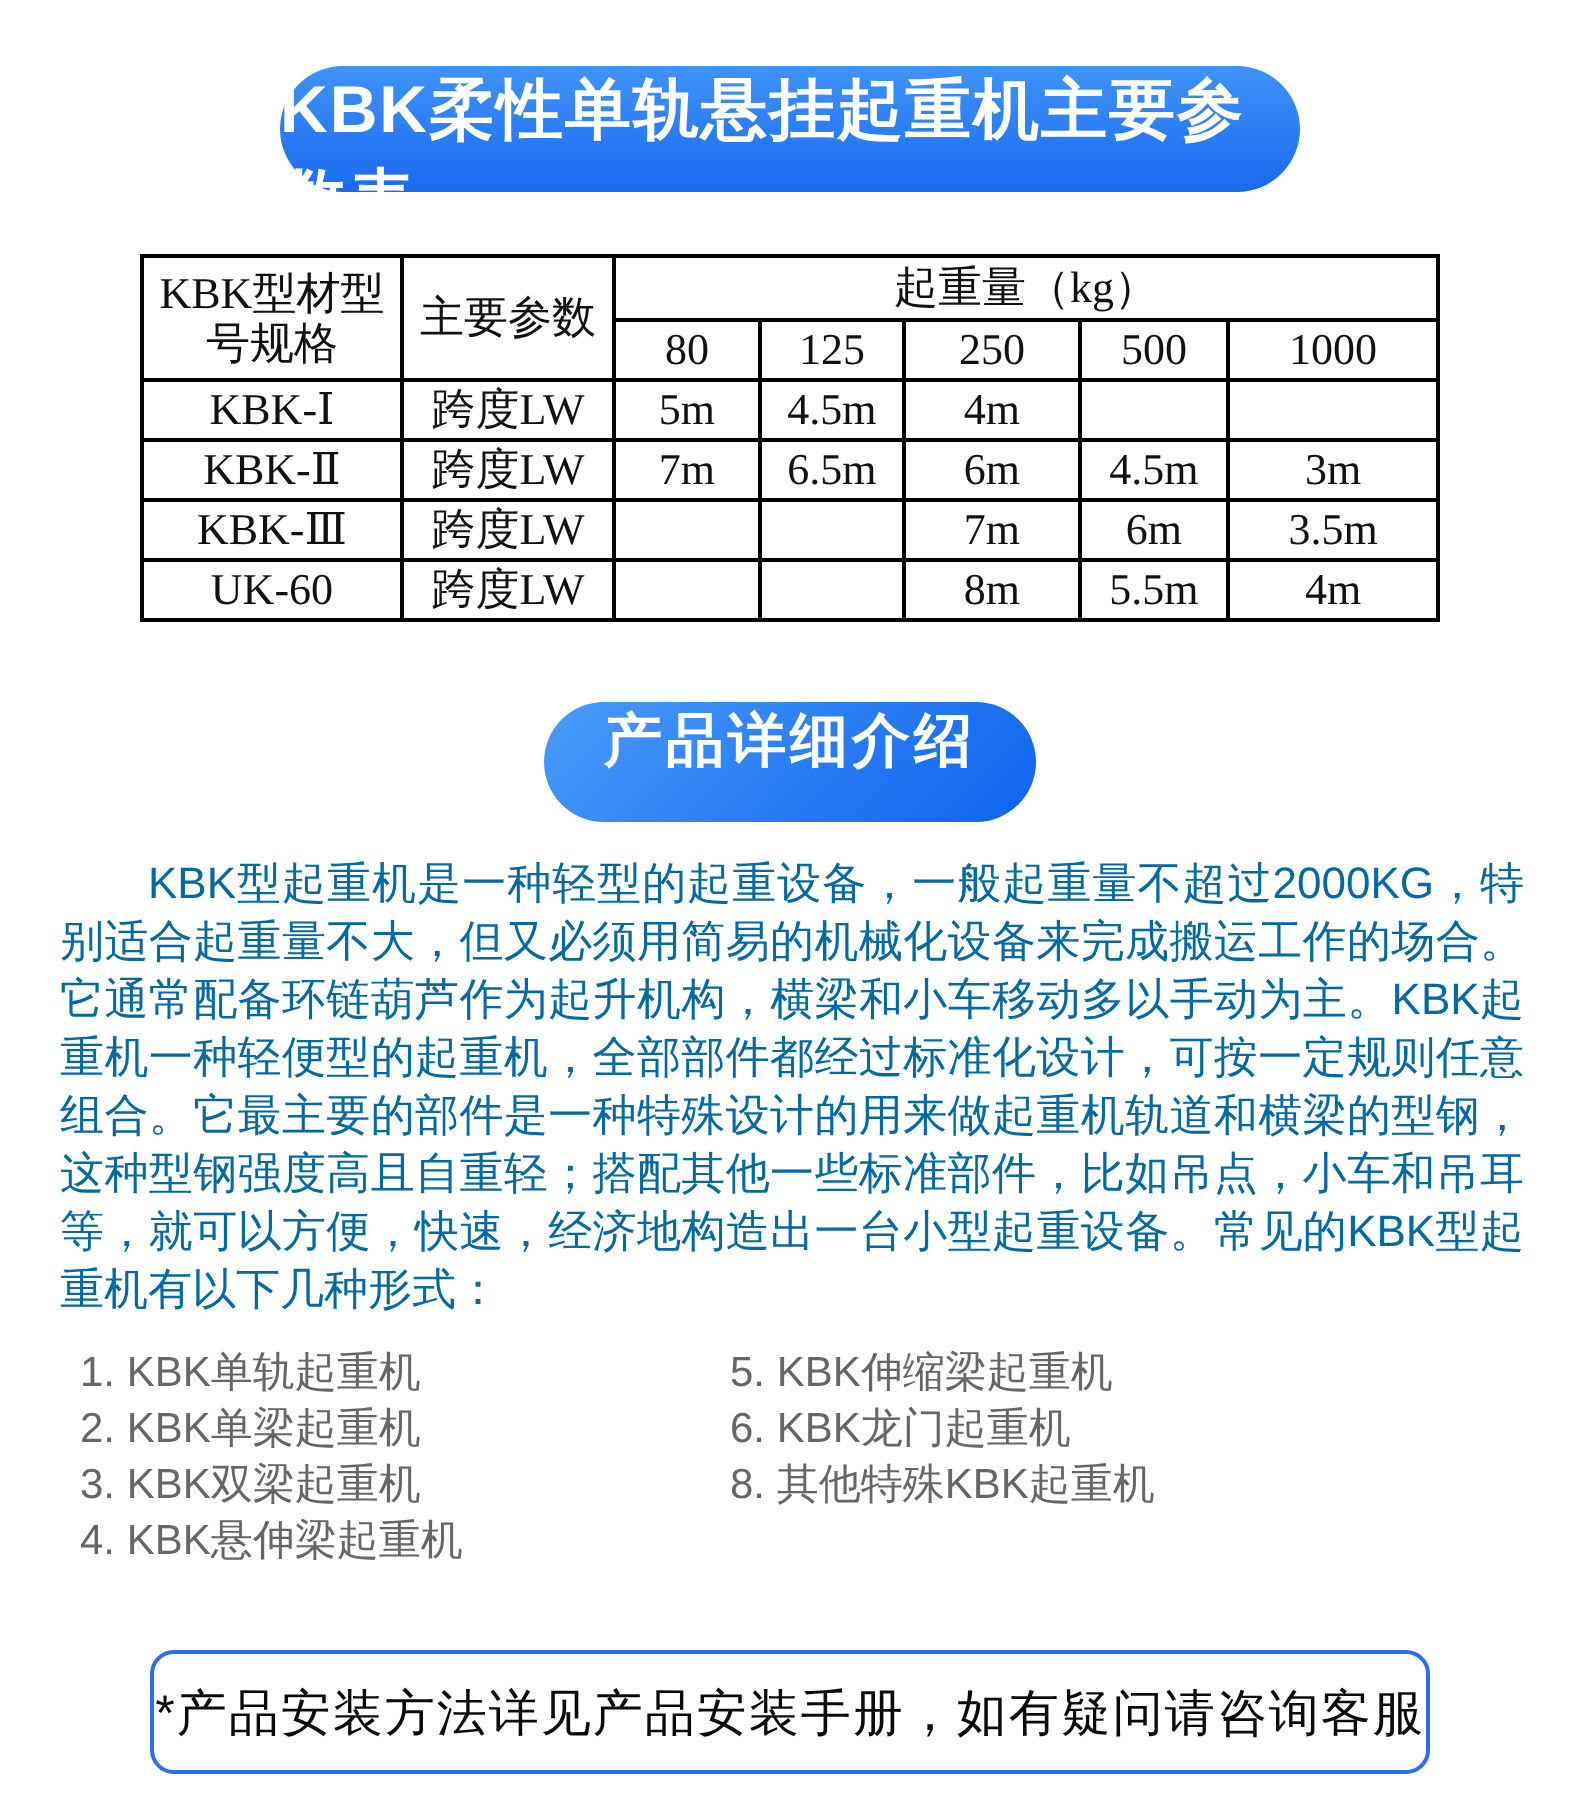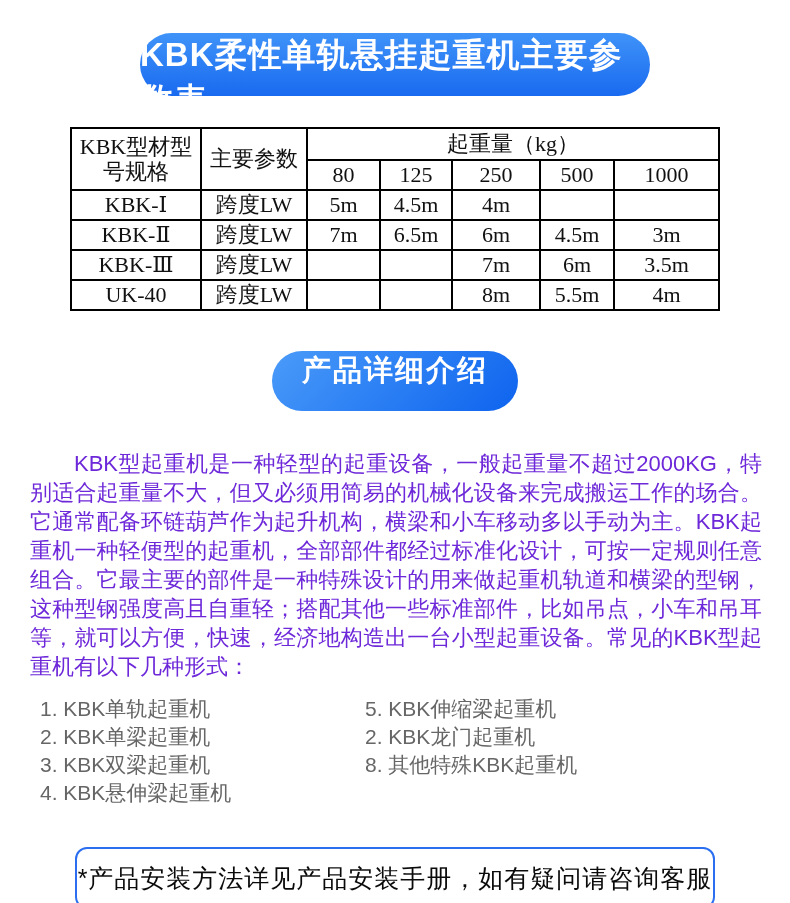--- a/index.html
+++ b/index.html
@@ -65,22 +65,22 @@
     justify-content: center;
     color: #ffffff;
     font-size: 29px;
     font-weight: bold;
     letter-spacing: 2px;
     cursor: pointer;
   }
 
   
   .intro-text {
-    margin: 38px 28px 0 30px;
-    color: #6d28d9;
+    margin: 16px 28px 0 30px;
+    color: #0369a1;
     font-size: 22px;
     line-height: 29px;
     text-align: justify;
     text-indent: 2em;
   }
 
   
   .type-list {
     margin-top: 14px;
     padding-left: 40px;
@@ -161,21 +161,21 @@
     <tr>
       <td>KBK-Ⅲ</td>
       <td>跨度LW</td>
       <td></td>
       <td></td>
       <td>7m</td>
       <td>6m</td>
       <td>3.5m</td>
     </tr>
     <tr>
-      <td>UK-40</td>
+      <td>UK-60</td>
       <td>跨度LW</td>
       <td></td>
       <td></td>
       <td>8m</td>
       <td>5.5m</td>
       <td>4m</td>
     </tr>
   </tbody>
     </table>
 </div>
@@ -188,20 +188,20 @@
 
 <div class="type-list">
   <div class="type-col left">
     <div class="type-item">1. KBK单轨起重机</div>
     <div class="type-item">2. KBK单梁起重机</div>
     <div class="type-item">3. KBK双梁起重机</div>
     <div class="type-item">4. KBK悬伸梁起重机</div>
   </div>
   <div class="type-col right">
     <div class="type-item">5. KBK伸缩梁起重机</div>
-    <div class="type-item">2. KBK龙门起重机</div>
+    <div class="type-item">6. KBK龙门起重机</div>
     <div class="type-item">8. 其他特殊KBK起重机</div>
   </div>
 </div>
 
 <div class="footer-note">
   <span>*产品安装方法详见产品安装手册，如有疑问请咨询客服</span>
 </div>
 
 </body></html>

